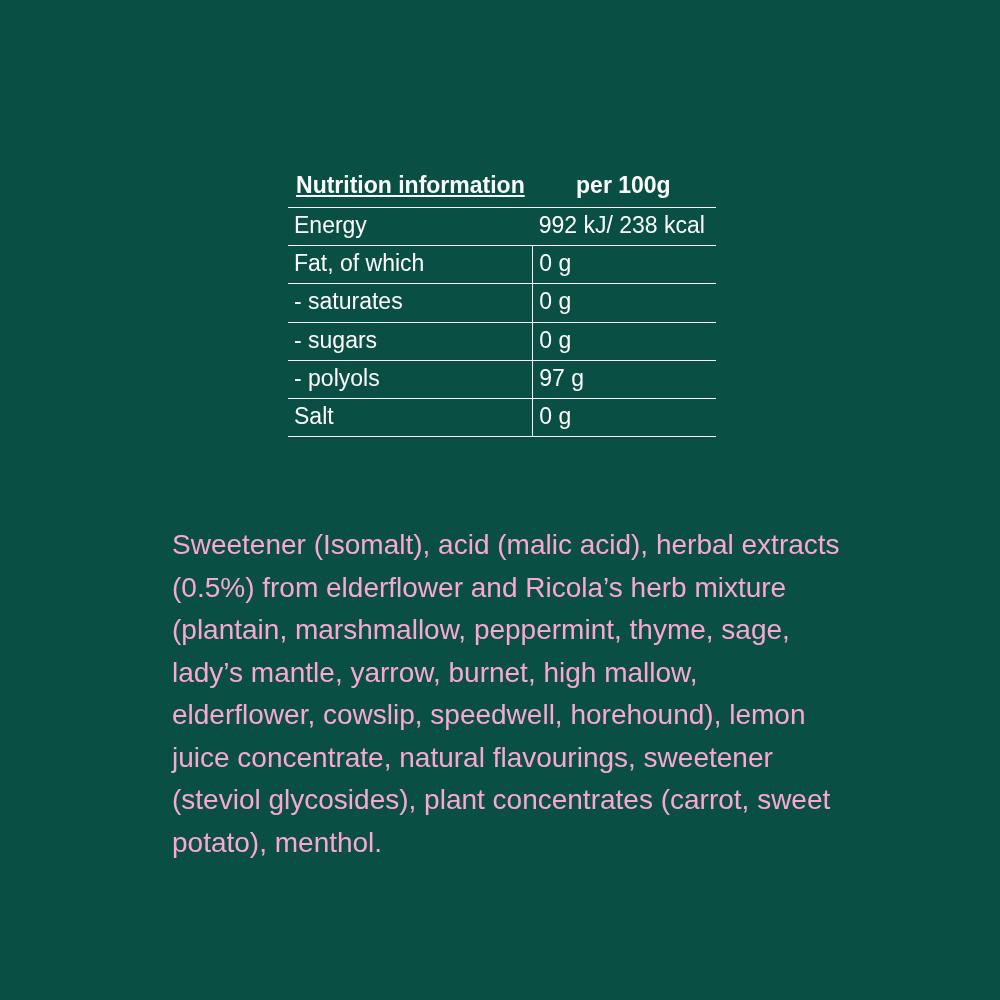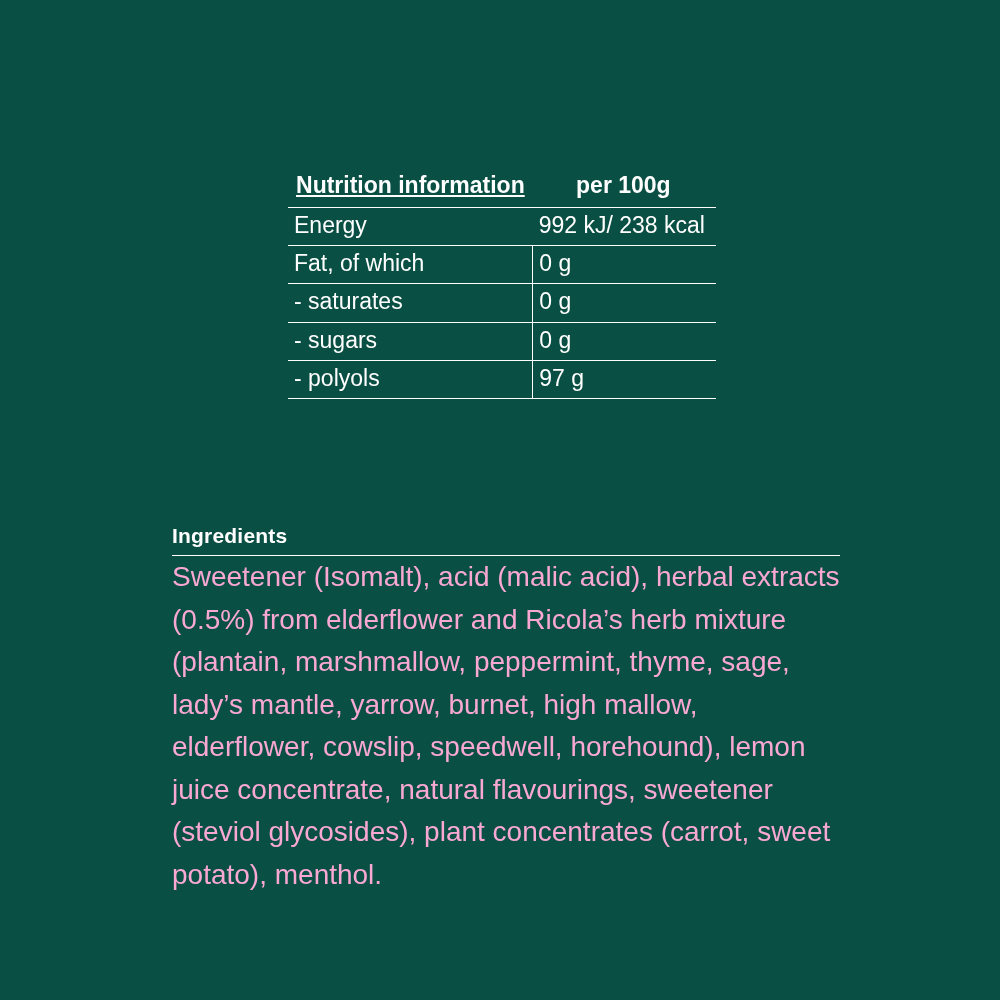--- a/index.html
+++ b/index.html
@@ -121,21 +121,24 @@
         <td class="col-value">0 g</td>
       </tr>
       <tr>
         <td class="col-label">- sugars</td>
         <td class="col-value">0 g</td>
       </tr>
       <tr>
         <td class="col-label">- polyols</td>
         <td class="col-value">97 g</td>
       </tr>
+      <tr>
+        <td class="col-label">Salt</td>
+        <td class="col-value">0 g</td>
+      </tr>
     </tbody>
   </table>
 
   <div class="ingredients">
-    <div class="ingredients-title">Ingredients</div>
     <div class="ingredients-body">Sweetener (Isomalt), acid (malic acid), herbal extracts (0.5%) from elderflower and Ricola’s herb mixture (plantain, marshmallow, peppermint, thyme, sage, lady’s mantle, yarrow, burnet, high mallow, elderflower, cowslip, speedwell, horehound), lemon juice concentrate, natural flavourings, sweetener (steviol glycosides), plant concentrates (carrot, sweet potato), menthol.</div>
   </div>
 
 </div>
 
 </body></html>

